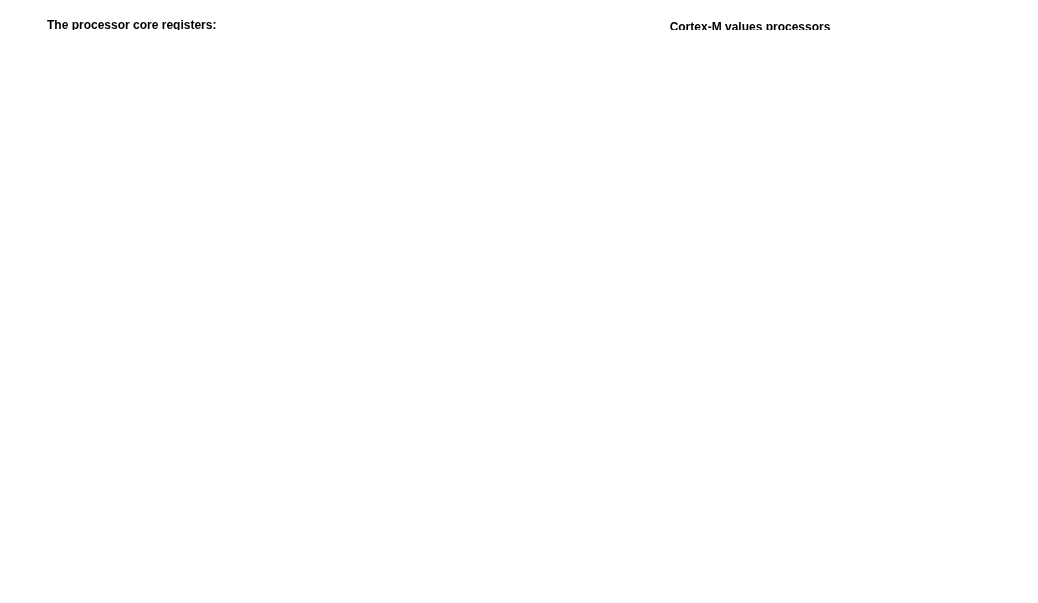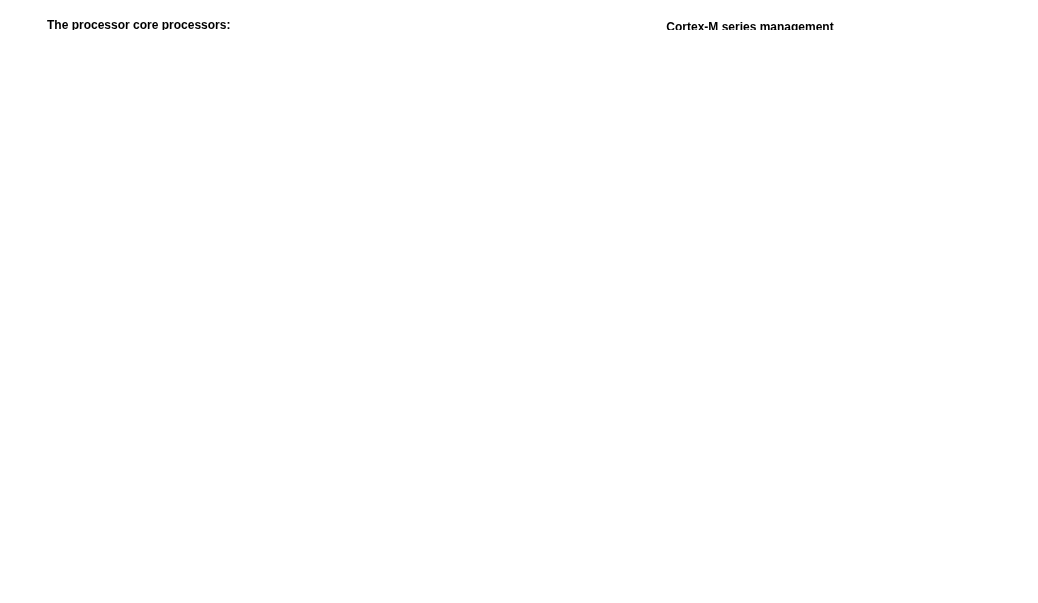--- a/index.html
+++ b/index.html
@@ -199,22 +199,22 @@
   }
   .brace-config::after{
     content:"";position:absolute;right:-7px;top:50%;width:7px;height:7px;
     border-top:2px solid #d00000;border-right:2px solid #d00000;
     border-top-right-radius:7px;transform:translateY(-3px);
   }
 </style>
 </head>
 <body>
 
-<div class="title-left">The processor core processors:</div>
-<div class="title-right">Cortex-M series management</div>
+<div class="title-left">The processor core registers:</div>
+<div class="title-right">Cortex-M values processors</div>
 <div class="reset-values-label">Reset values:</div>
 
 <div class="brace-low"></div>
 <div class="brace-high"></div>
 <div class="brace-unknown"></div>
 <div class="unknown-label">unknown</div>
 
 <div class="reg-side-label" style="top:152px;left:60px;">Low registers</div>
 <div class="reg-side-label" style="top:278px;left:60px;">High registers</div>
 <div class="reg-side-label" style="top:336px;left:70px;">Stack Pointer</div>

